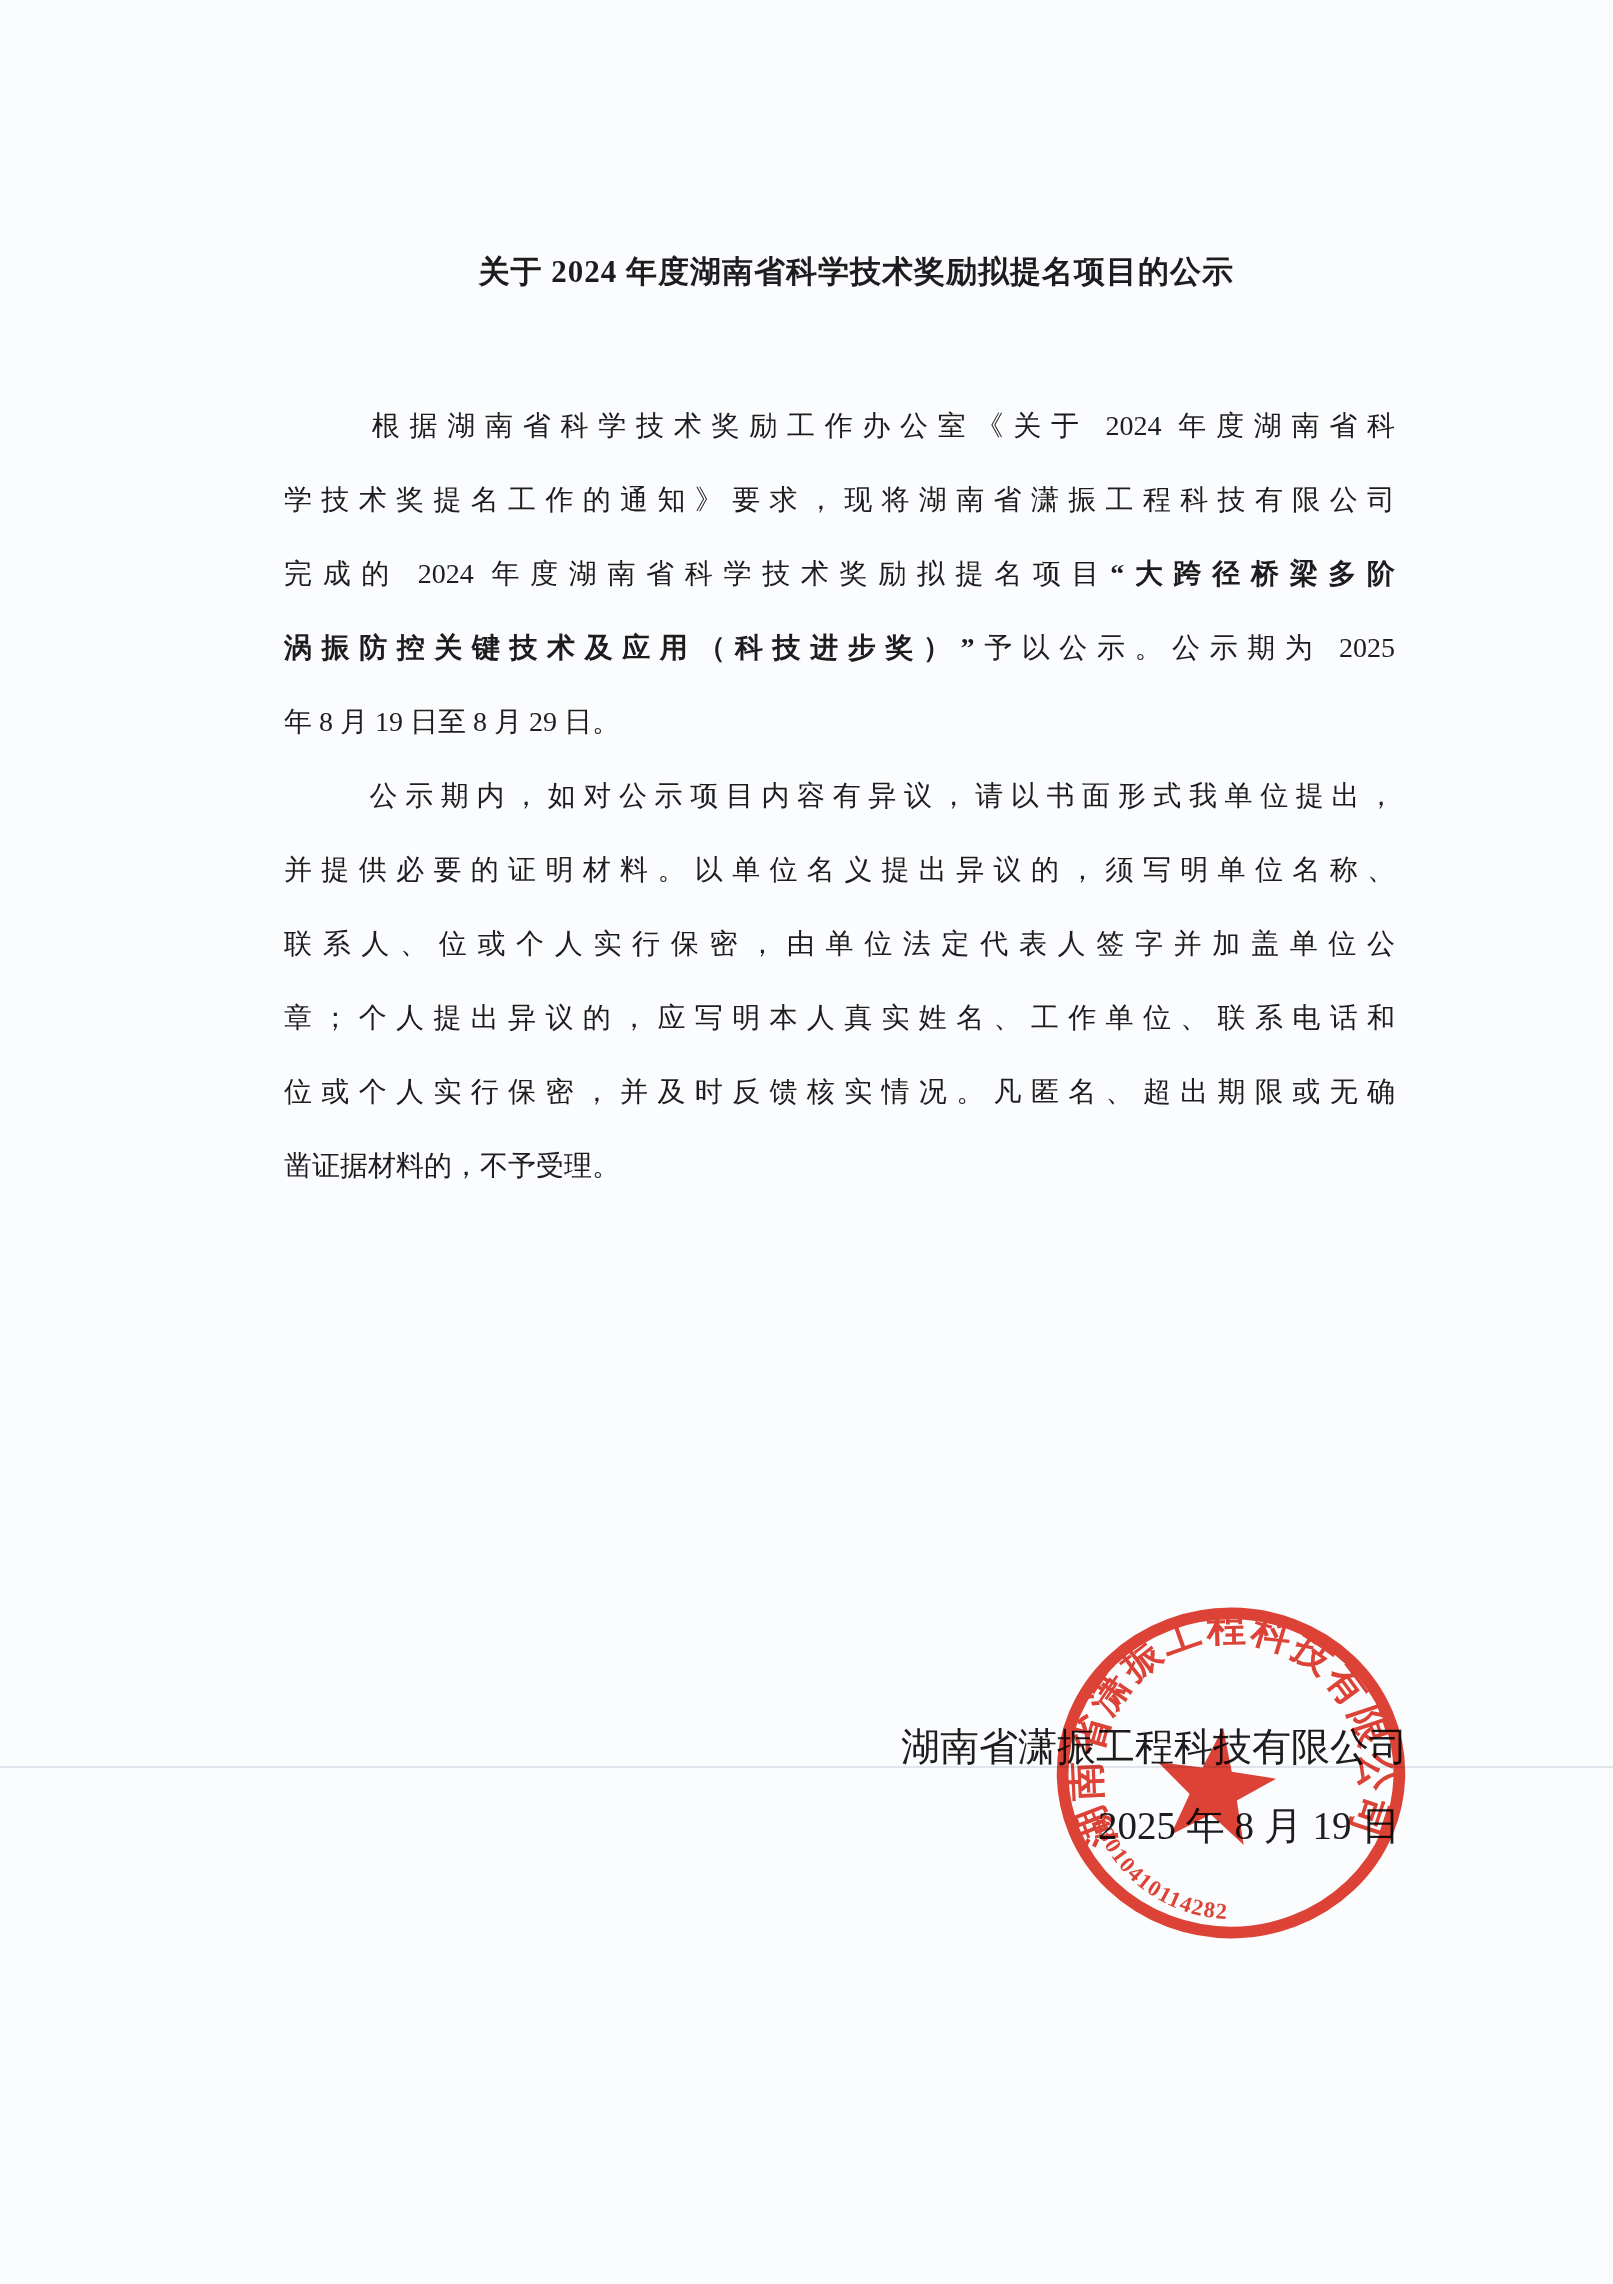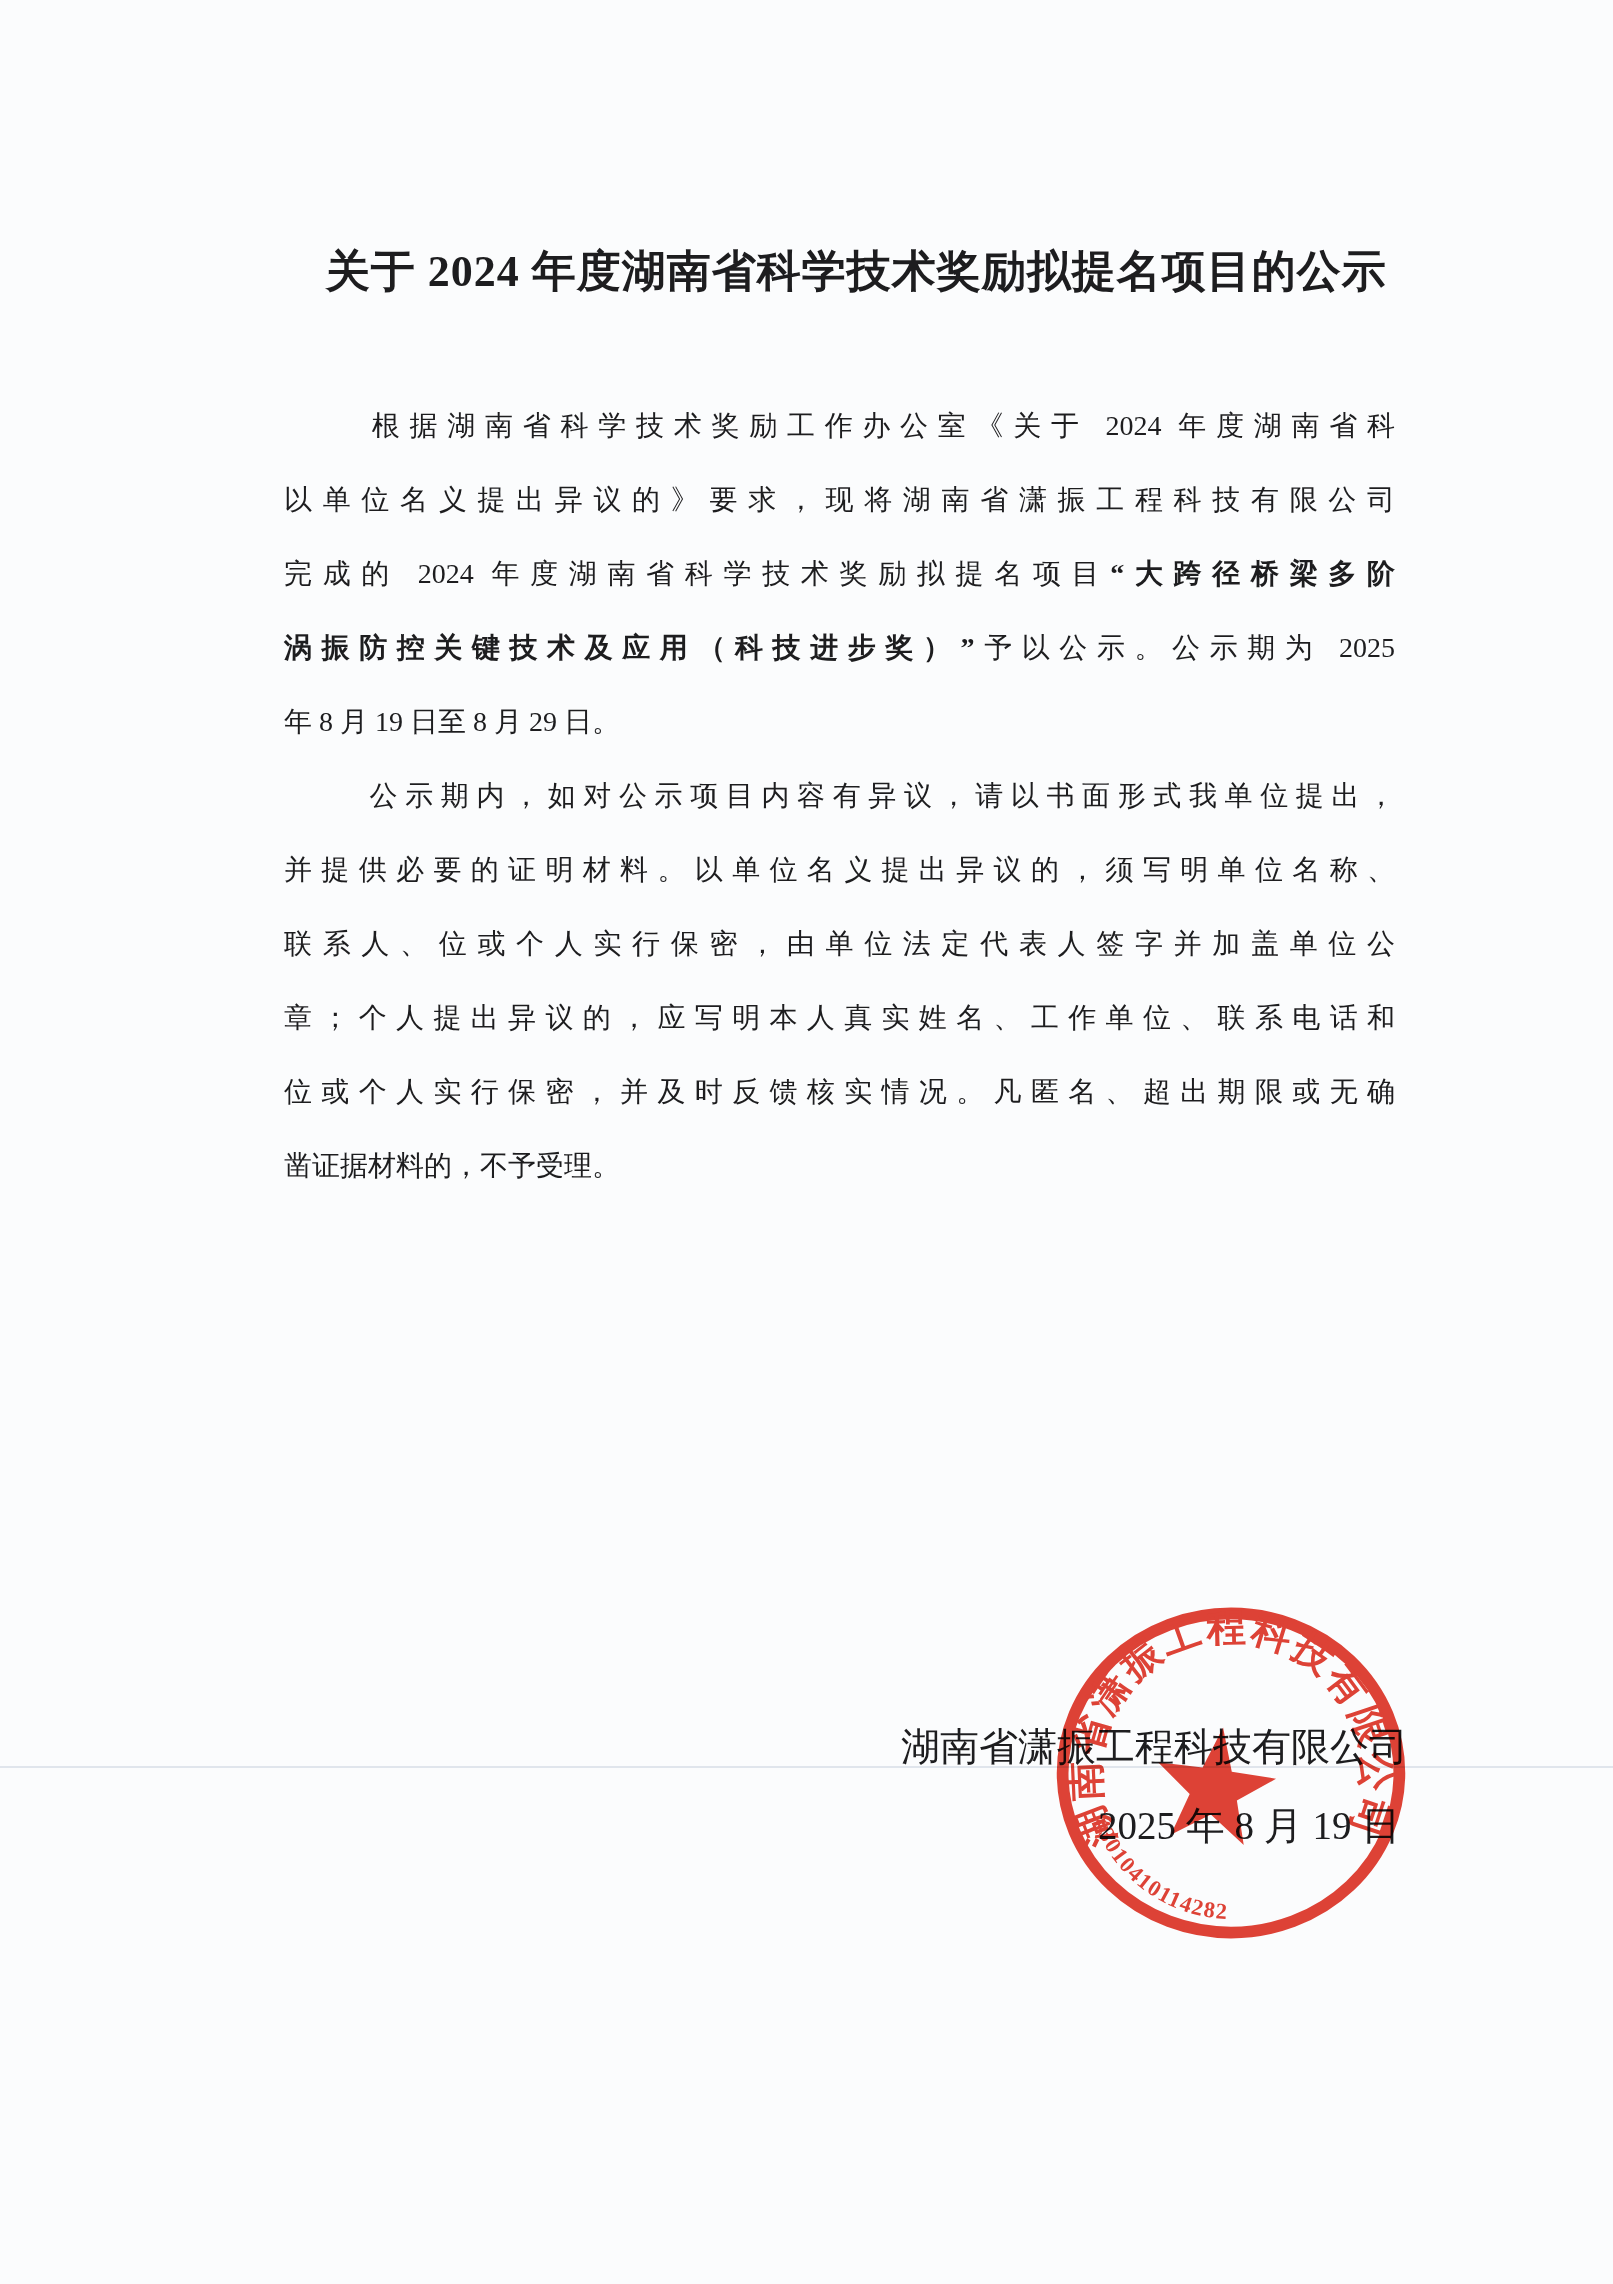--- a/index.html
+++ b/index.html
@@ -5,21 +5,21 @@
   html,body{margin:0;padding:0;}
   body{
     width:1613px;height:2285px;position:relative;overflow:hidden;
     background:#fbfcfd;
     font-family:"Liberation Serif","DejaVu Serif",serif;
     color:#1d1d1f;
   }
   .page{position:absolute;inset:0;}
   .title{
     position:absolute;left:284px;width:1111px;top:239px;height:65px;
-    line-height:65px;font-size:44px;font-weight:bold;text-align:center;
+    line-height:65px;font-size:31px;font-weight:bold;text-align:center;
     transform:translateX(16.7px);letter-spacing:1px;white-space:nowrap;
   }
   .body-block{
     position:absolute;left:284px;width:1111px;top:389px;
     font-size:28px;
   }
   .bline{
     height:74px;line-height:74px;white-space:nowrap;
     text-align:justify;text-align-last:justify;
   }
@@ -50,21 +50,21 @@
 </head>
 <body>
 
 <div class="page">
 
   <div class="title">关于 2024 年度湖南省科学技术奖励拟提名项目的公示</div>
 
   <div class="body-block">
 
     <div class="bline"><span class="indent"></span><span>根据湖南省科学技术奖励工作办公室《关于 2024 年度湖南省科</span></div>
-    <div class="bline"><span>以单位名义提出异议的》要求，现将湖南省潇振工程科技有限公司</span></div>
+    <div class="bline"><span>学技术奖提名工作的通知》要求，现将湖南省潇振工程科技有限公司</span></div>
     <div class="bline"><span>完成的 2024 年度湖南省科学技术奖励拟提名项目</span><span class="bold">“大跨径桥梁多阶</span></div>
     <div class="bline"><span class="bold">涡振防控关键技术及应用（科技进步奖）”</span><span>予以公示。公示期为 2025</span></div>
     <div class="bline short"><span>年 8 月 19 日至 8 月 29 日。</span></div>
 
     <div class="bline"><span class="indent"></span><span>公示期内，如对公示项目内容有异议，请以书面形式我单位提出，</span></div>
     <div class="bline"><span>并提供必要的证明材料。以单位名义提出异议的，须写明单位名称、</span></div>
     <div class="bline"><span>联系人、位或个人实行保密，由单位法定代表人签字并加盖单位公</span></div>
     <div class="bline"><span>章；个人提出异议的，应写明本人真实姓名、工作单位、联系电话和</span></div>
     <div class="bline"><span>位或个人实行保密，并及时反馈核实情况。凡匿名、超出期限或无确</span></div>
     <div class="bline short"><span>凿证据材料的，不予受理。</span></div>

